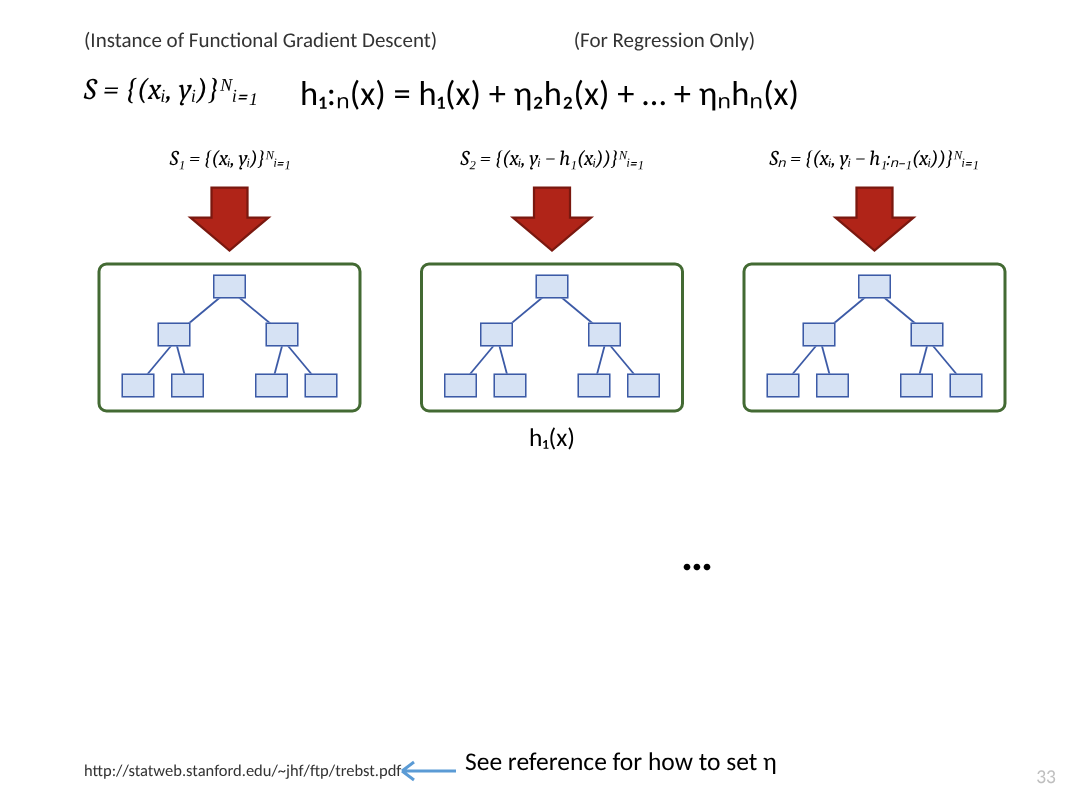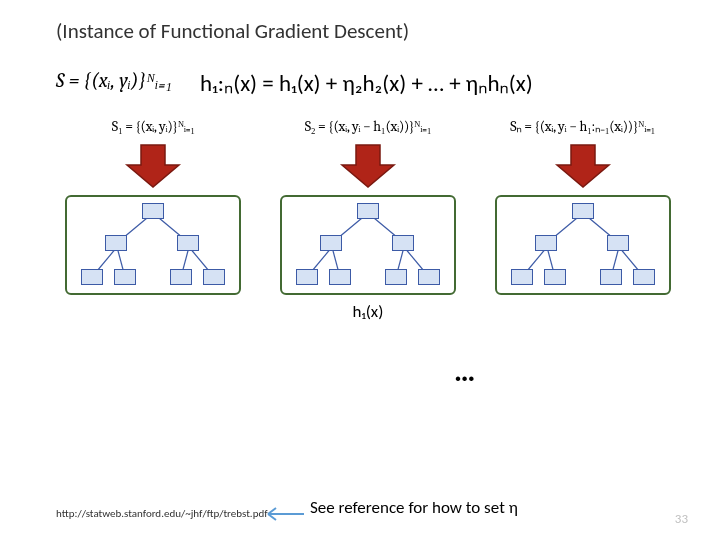--- a/index.html
+++ b/index.html
@@ -1,45 +1,46 @@
 <!DOCTYPE html>
 <html><head>
 <meta charset="utf-8">
 <style>
 html,body{margin:0;padding:0}
 body{width:720px;height:540px;background:#fff;font-family:"Segoe UI",Calibri,Arial,sans-serif;color:#000;position:relative;overflow:hidden}
 .slide{padding:18px 40px 0 56px}
 .title{font-size:33px;font-weight:400;color:#17365d;border-bottom:1px solid #17365d;padding-bottom:2px;margin:0 6px 4px 0}
-.subrow{display:flex;gap:91px;font-size:21px;color:#333;margin-bottom:22px}
+.subrow{display:flex;gap:91px;font-size:14px;color:#333;margin-bottom:10px}
 .formula-row{display:flex;gap:28px;margin-bottom:18px}
 .formula-img{font-family:'Cambria Math',Cambria,'Times New Roman',serif;font-size:20px;font-style:italic}
 .formula-main{font-size:23px}
-.eqrow{display:flex;gap:8px;margin:12px -6px 8px -6px;font-family:'Cambria Math',Cambria,'Times New Roman',serif;font-size:14px}
+.eqrow{display:flex;gap:8px;margin:12px -6px 8px -6px;font-family:'Cambria Math',Cambria,'Times New Roman',serif;font-style:italic;font-size:14px}
 .eqrow .col{flex:1;text-align:center;white-space:nowrap;letter-spacing:-0.3px}
 .arrows{display:flex;gap:8px;margin:0 -6px 6px -6px}
 .arrows .col{flex:1;display:flex;justify-content:center}
 .trees{display:flex;gap:8px;margin:0 -6px 0 -6px;align-items:center}
 .trees .col{flex:1;display:flex;justify-content:center}
 .treebox{border:2px solid #436a33;border-radius:6px;background:#fff;padding:6px 6px;position:relative;width:176px;height:100px;box-sizing:border-box}
 .node{position:absolute;border:1.5px solid #3c5aa6;background:#d6e2f4;box-sizing:border-box}
 .hrow{display:flex;gap:15px;margin:6px -6px 0 -6px}
 .hrow .col{flex:1;text-align:center;font-size:17px}
 .footer{position:absolute;left:56px;bottom:20px;font-size:11px;color:#333}
 .seeref{position:absolute;left:310px;bottom:22px;font-size:17px}
-.pagenum{position:absolute;right:32px;bottom:14px;font-size:13px;color:#bfbfbf}
+.pagenum{position:absolute;right:16px;bottom:14px;font-size:13px;color:#bfbfbf}
 .dots{position:absolute;left:450px;top:352px;font-size:30px;font-weight:bold;letter-spacing:1px;background:#fff;padding:0 4px}
 </style>
 </head>
 <body>
 
 <div class="slide">
 
 
   <div class="subrow">
     <span>(Instance of Functional Gradient Descent)</span>
+    <span>(For Regression Only)</span>
   </div>
 
   <div class="formula-row">
     <span class="formula-img">S = {(xᵢ, yᵢ)}ᴺᵢ₌₁</span>
     <span class="formula-main">h₁:ₙ(x) = h₁(x) + η₂h₂(x) + … + ηₙhₙ(x)</span>
   </div>
 
   <div class="eqrow">
     <div class="col">S₁ = {(xᵢ, yᵢ)}ᴺᵢ₌₁</div>
     <div class="col">S₂ = {(xᵢ, yᵢ − h₁(xᵢ))}ᴺᵢ₌₁</div>

